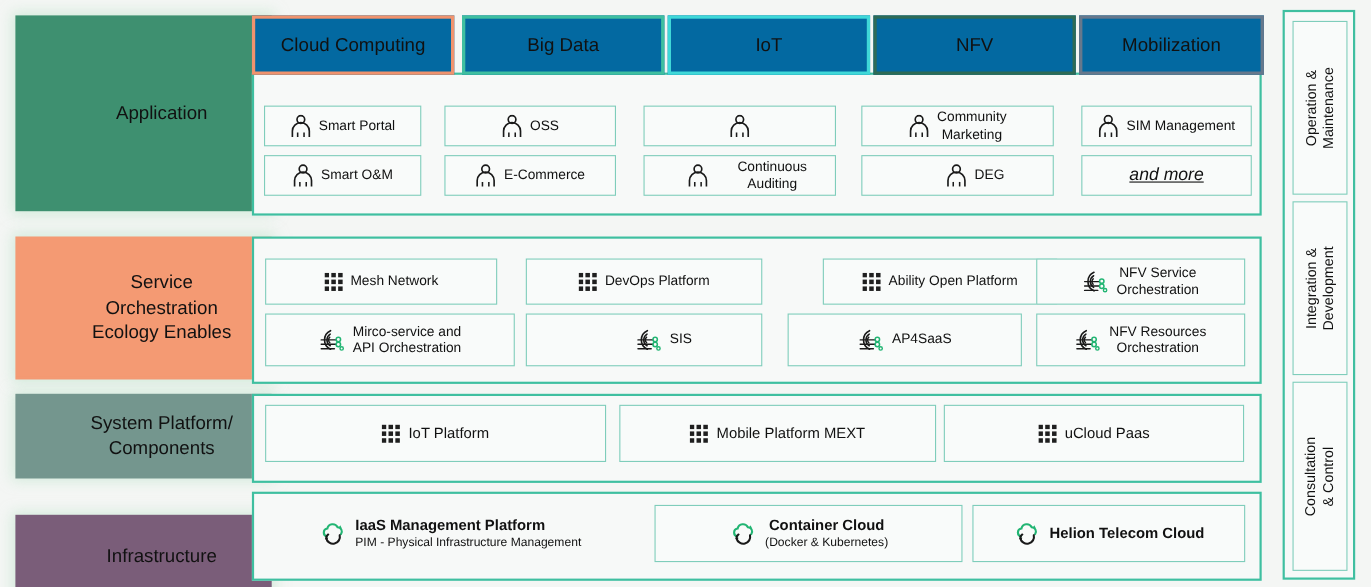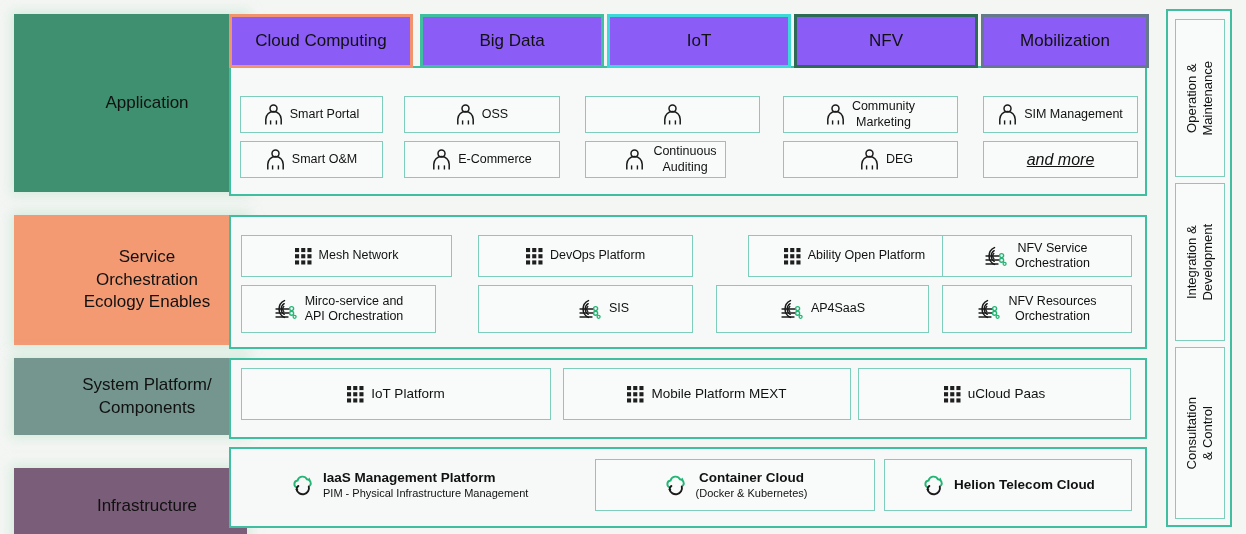--- a/index.html
+++ b/index.html
@@ -35,21 +35,21 @@
     border:2px solid #3fbfa0;
   }
   .c-app{left:229px;top:66px;width:914px;height:126px;}
   .c-soe{left:229px;top:215px;width:914px;height:130px;}
   .c-sys{left:229px;top:358px;width:914px;height:77px;}
   .c-inf{left:229px;top:447px;width:914px;height:77px;}
 
   
   .tag{
     position:absolute;top:14px;height:48px;
-    background:#8b5cf6;
+    background:#0369a1;
     display:flex;align-items:center;justify-content:center;
     font-size:17px;color:#111;
     border:3px solid #3fbfa0;
   }
 
   
   .item{
     position:absolute;
     background:#f9fbfa;
     border:1px solid #7fcdbb;
@@ -190,21 +190,21 @@
       <div class="item" style="left: 585px; top: 96px; width: 175px; height: 37px;">
         <div class="item-inner">
           <svg class="icon ic-person" viewBox="0 0 19 22">
             <circle cx="9.5" cy="4.6" r="3.5" fill="none" stroke="#1a1a1a" stroke-width="1.5"></circle>
             <path d="M1.8 20.5 V15.2 a7.7 7.7 0 0 1 15.4 0 V20.5" fill="none" stroke="#1a1a1a" stroke-width="1.5"></path>
             <line x1="6.6" y1="16.4" x2="6.6" y2="20.5" stroke="#1a1a1a" stroke-width="1.4"></line>
             <line x1="12.4" y1="16.4" x2="12.4" y2="20.5" stroke="#1a1a1a" stroke-width="1.4"></line>
           </svg>
         </div>
       </div>
-      <div class="item" style="left: 585px; top: 141px; width: 141px; height: 37px; padding-left: 33px;">
+      <div class="item" style="left: 585px; top: 141px; width: 175px; height: 37px; padding-left: 33px;">
         <div class="item-inner">
           <svg class="icon ic-person" viewBox="0 0 19 22">
             <circle cx="9.5" cy="4.6" r="3.5" fill="none" stroke="#1a1a1a" stroke-width="1.5"></circle>
             <path d="M1.8 20.5 V15.2 a7.7 7.7 0 0 1 15.4 0 V20.5" fill="none" stroke="#1a1a1a" stroke-width="1.5"></path>
             <line x1="6.6" y1="16.4" x2="6.6" y2="20.5" stroke="#1a1a1a" stroke-width="1.4"></line>
             <line x1="12.4" y1="16.4" x2="12.4" y2="20.5" stroke="#1a1a1a" stroke-width="1.4"></line>
           </svg>
           <span class="item-text">Continuous Auditing</span>
         </div>
       </div>
@@ -256,21 +256,21 @@
             <rect x="0" y="6.2" width="4.1" height="4.1" fill="#1f1f1f"></rect>
             <rect x="6.2" y="6.2" width="4.1" height="4.1" fill="#1f1f1f"></rect>
             <rect x="12.4" y="6.2" width="4.1" height="4.1" fill="#1f1f1f"></rect>
             <rect x="0" y="12.4" width="4.1" height="4.1" fill="#1f1f1f"></rect>
             <rect x="6.2" y="12.4" width="4.1" height="4.1" fill="#1f1f1f"></rect>
             <rect x="12.4" y="12.4" width="4.1" height="4.1" fill="#1f1f1f"></rect>
           </svg>
           <span class="item-text">Mesh Network</span>
         </div>
       </div>
-      <div class="item" style="left: 241px; top: 285px; width: 195px; height: 48px;">
+      <div class="item" style="left: 241px; top: 285px; width: 227px; height: 48px;">
         <div class="item-inner">
           <svg class="icon ic-swoosh" viewBox="0 0 24 22">
             <path d="M10.5 2.6 A9.2 9.2 0 0 0 10.5 19.4" fill="none" stroke="#1a1a1a" stroke-width="1.5" stroke-linecap="round"></path>
             <path d="M10.2 5.7 A6.2 6.2 0 0 0 10.2 16.3" fill="none" stroke="#1a1a1a" stroke-width="1.4" stroke-linecap="round"></path>
             <path d="M9.8 8.5 A3.4 3.4 0 0 0 9.8 13.5" fill="none" stroke="#1a1a1a" stroke-width="1.3" stroke-linecap="round"></path>
             <path d="M2.0 11.0 H15.5" fill="none" stroke="#1a1a1a" stroke-width="1.3" stroke-linecap="round"></path>
             <path d="M2.0 15.0 H15.5" fill="none" stroke="#1a1a1a" stroke-width="1.3" stroke-linecap="round"></path>
             <path d="M2.0 19.0 H14.0" fill="none" stroke="#1a1a1a" stroke-width="1.3" stroke-linecap="round"></path>
             <circle cx="17.6" cy="10.6" r="2" fill="none" stroke="#22b573" stroke-width="1.4"></circle>
             <circle cx="17.6" cy="15.2" r="2" fill="none" stroke="#22b573" stroke-width="1.4"></circle>

